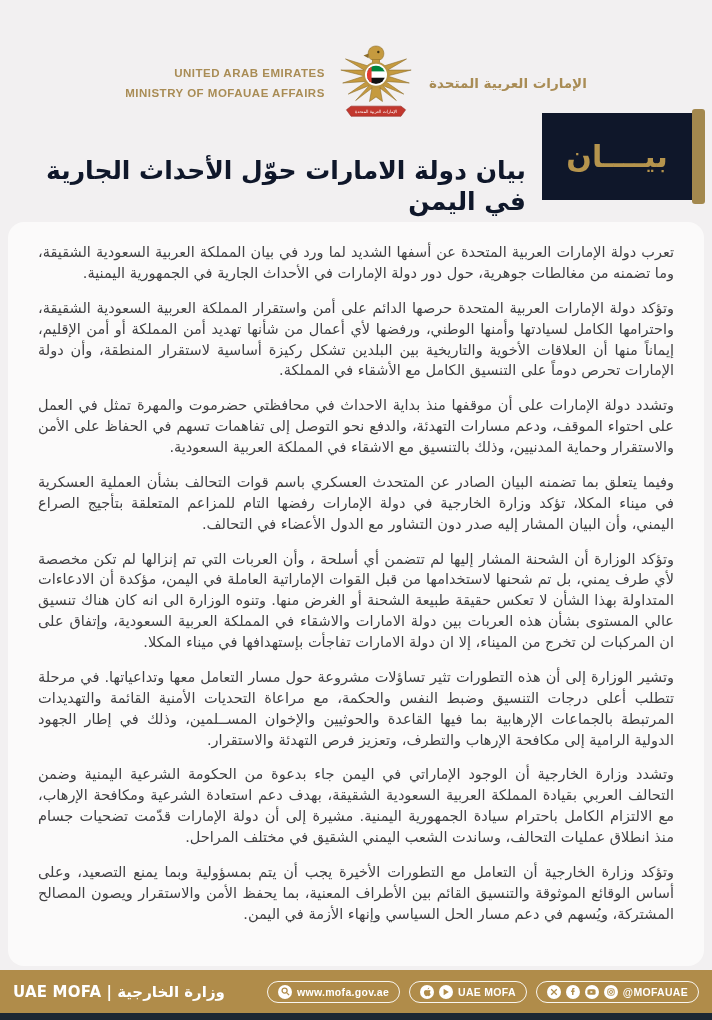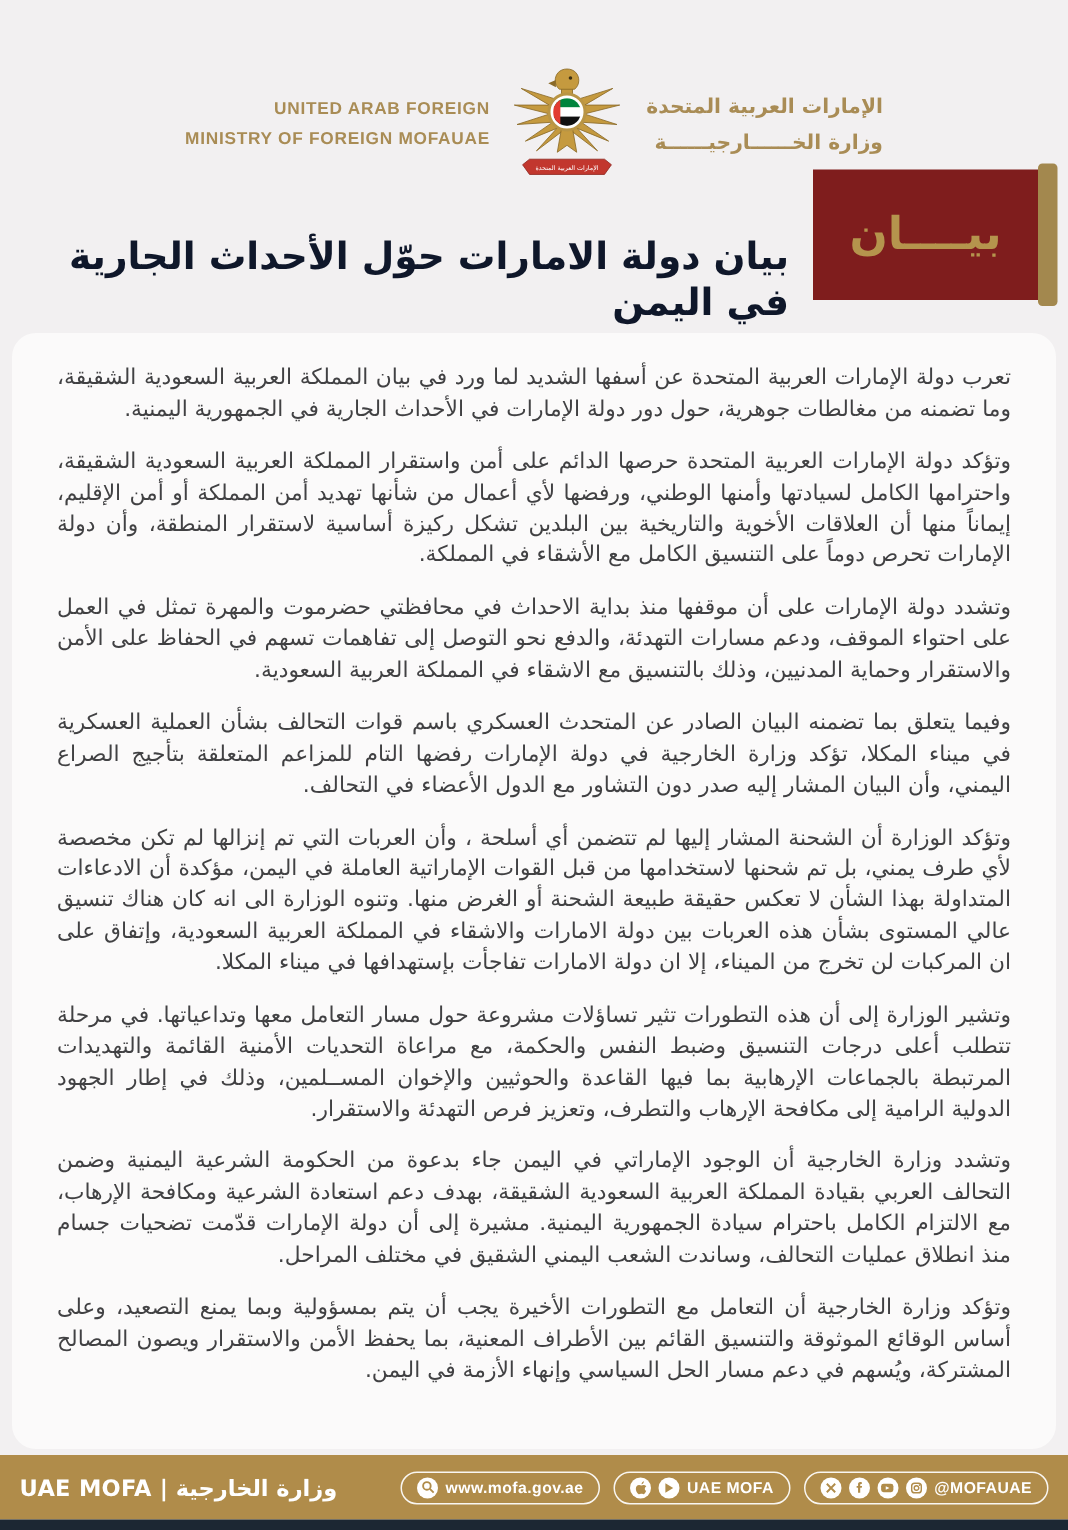--- a/index.html
+++ b/index.html
@@ -23,21 +23,21 @@
     font-size:13.5px;line-height:1.8;min-width:160px;
   }
   .emblem{width:74px;height:82px;flex:0 0 auto;}
   
   .bayan-bar{
     position:absolute;top:109px;right:7px;width:13px;height:95px;
     background:#a3884e;border-radius:3px;
   }
   .bayan-box{
     position:absolute;top:113px;right:20px;width:150px;height:87px;
-    background:#7f1d1d;display:flex;align-items:center;justify-content:center;
+    background:#0f172a;display:flex;align-items:center;justify-content:center;
   }
   .bayan-label{
     color:#b5944d;font-size:30px;font-weight:bold;direction:rtl;line-height:1;
   }
   .page-title{
     position:absolute;top:138px;left:20px;right:186px;
     direction:rtl;text-align:right;
     font-size:25px;font-weight:bold;color:#0f172a;line-height:1.25;
   }
   
@@ -75,22 +75,22 @@
     display:flex;align-items:center;justify-content:center;
     font-size:9px;font-weight:bold;flex:0 0 auto;line-height:1;
   }
   .circle-ic svg{display:block;}
 </style>
 </head>
 <body>
 
 <div class="header-row">
   <div class="header-en">
-    <div>UNITED ARAB FOREIGN</div>
-    <div>MINISTRY OF FOREIGN MOFAUAE</div>
+    <div>UNITED ARAB EMIRATES</div>
+    <div>MINISTRY OF MOFAUAE AFFAIRS</div>
   </div>
 
   <svg class="emblem" viewBox="0 0 80 86" aria-hidden="true">
     <g fill="#c59a3f" stroke="#8a6a28" stroke-width="0.6">
 
       <path d="M36 26 L7 17 L34 33 Z"></path>
       <path d="M35 29 L2 29 L34 37 Z"></path>
       <path d="M35 33 L4 43 L35 41 Z"></path>
       <path d="M36 37 L10 55 L37 44 Z"></path>
       <path d="M37 41 L18 62 L39 46 Z"></path>
@@ -120,21 +120,20 @@
       <rect x="30" y="37.3" width="20" height="6.7" fill="#111111"></rect>
       <rect x="30" y="24" width="5.2" height="20" fill="#e23b30"></rect>
     </g>
 
     <path d="M13 68 h54 l5 4 -5 7 h-54 l-5 -7 z" fill="#c2372e" stroke="#8f2620" stroke-width="0.6"></path>
     <text x="40" y="75.6" font-size="4.6" text-anchor="middle" fill="#ffffff" style="font-family:'DejaVu Sans',sans-serif;">الإمارات العربية المتحدة</text>
   </svg>
 
   <div class="header-ar">
     <div>الإمارات العربية المتحدة</div>
-    <div>وزارة الخــــــارجيــــــة</div>
   </div>
 </div>
 
 <div class="bayan-bar"></div>
 <div class="bayan-box">
   <div class="bayan-label">بيــــان</div>
 </div>
 <h1 class="page-title">بيان دولة الامارات حوّل الأحداث الجارية في اليمن</h1>
 
 <div class="body-card">

